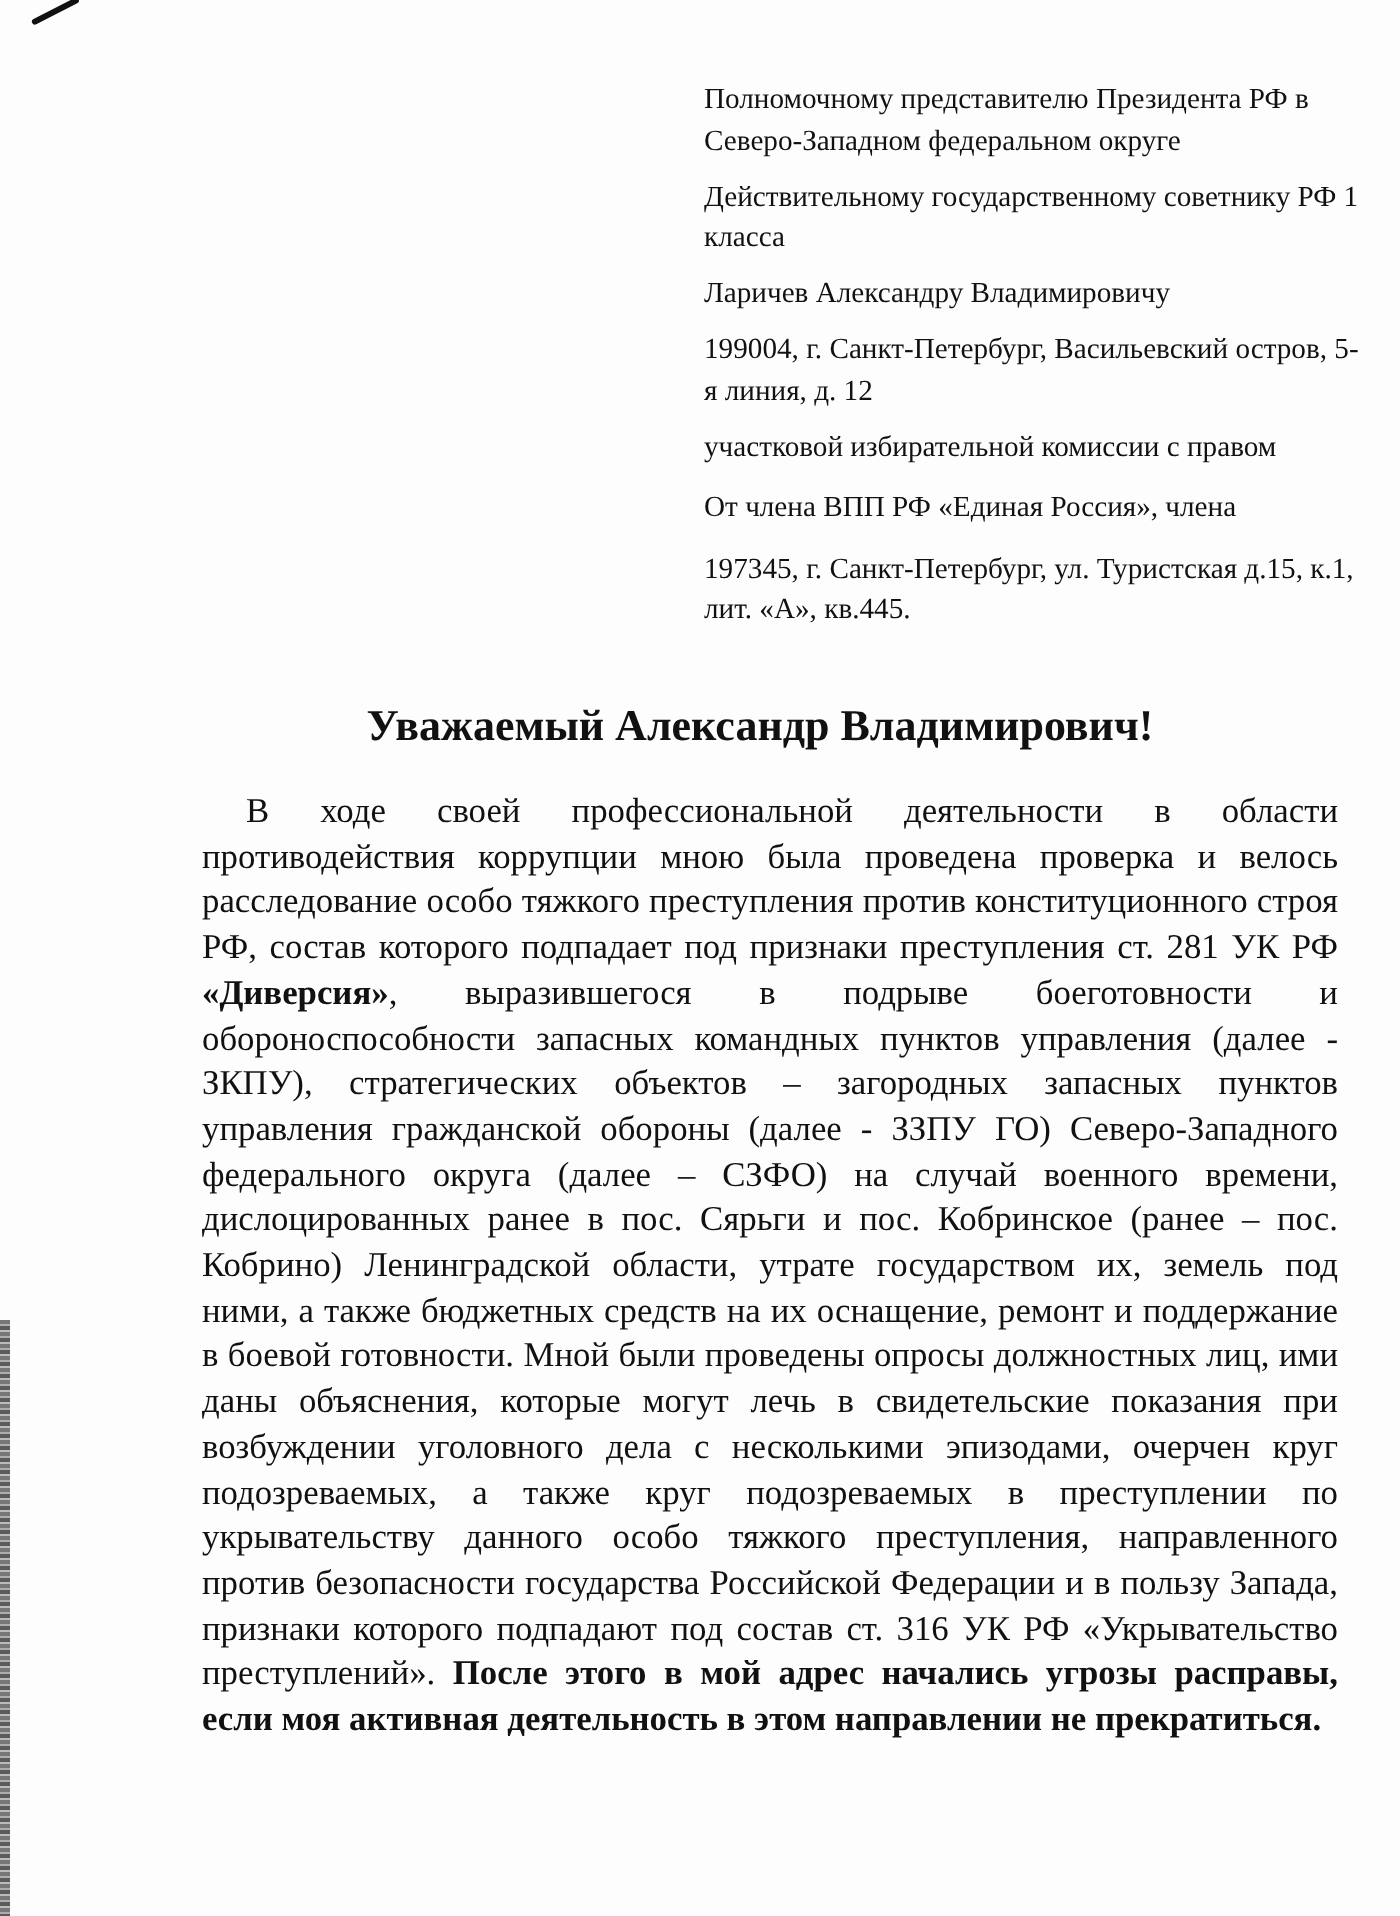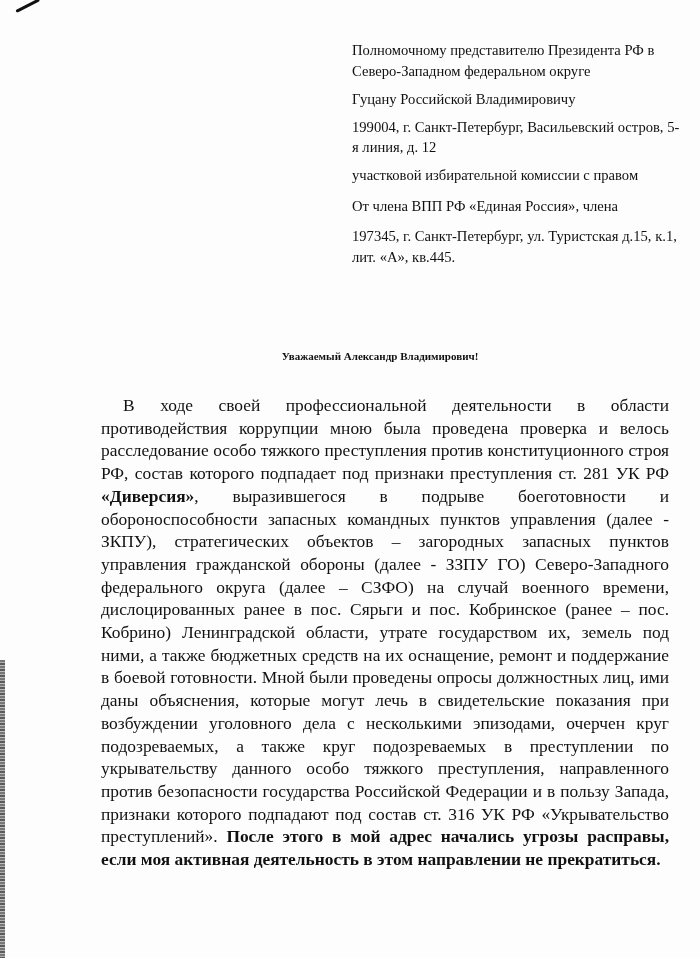--- a/index.html
+++ b/index.html
@@ -4,35 +4,36 @@
 <style>
   html, body { margin: 0; padding: 0; background: #ffffff; }
   body { width: 700px; height: 958px; position: relative; overflow: hidden; font-family: "Liberation Serif", serif; color: #111; }
   .page { position: absolute; left: 0; top: 0; width: 700px; height: 958px; background: #fdfdfd; }
   .corner-mark { position: absolute; left: 16px; top: 2px; width: 26px; height: 2.5px; background: #111; transform: rotate(-27deg); transform-origin: left center; top: 10px; border-radius: 2px; }
   .scan-edge { position: absolute; left: 0; top: 660px; width: 5px; height: 298px;
     background: repeating-linear-gradient(180deg, #555 0 2px, #999 2px 3px, #333 3px 5px, #aaa 5px 6px); opacity: .8; }
   .addressee { position: absolute; left: 352px; top: 40px; width: 330px; font-size: 14.6px; line-height: 20.5px; }
   .addressee p { margin: 0 0 7.5px 0; }
   .addressee p.gap-lg { margin-bottom: 10px; }
-  .salutation { position: absolute; left: 0; width: 700px; top: 350px; text-align: center; font-weight: bold; font-size: 11px; padding-left: 60px; box-sizing: border-box; }
+  .salutation { position: absolute; left: 0; width: 700px; top: 350px; text-align: center; font-weight: bold; font-size: 22px; padding-left: 60px; box-sizing: border-box; }
   .body-text { position: absolute; left: 101px; top: 394px; width: 568px; font-size: 17.4px; line-height: 22.7px; text-align: justify; }
   .body-text p { margin: 0 0 14px 0; text-indent: 22px; }
   .b { font-weight: bold; }
 </style>
 </head>
 <body>
 
 <div class="page">
   <div class="corner-mark"></div>
   <div class="scan-edge"></div>
 
   <div class="addressee">
     <p>Полномочному представителю Президента РФ в Северо-Западном федеральном округе</p>
-    <p>Гуцану Российской Владимировичу</p>
+    <p>Действительному государственному советнику РФ 1 класса</p>
+    <p>Ларичев Александру Владимировичу</p>
     <p>199004, г. Санкт-Петербург, Васильевский остров, 5-я линия, д. 12</p>
     <p class="gap-lg">участковой избирательной комиссии с правом</p>
     <p class="gap-lg">От члена ВПП РФ «Единая Россия», члена</p>
     <p>197345, г. Санкт-Петербург, ул. Туристская д.15, к.1, лит. «А», кв.445.</p>
   </div>
 
   <div class="salutation">Уважаемый Александр Владимирович!</div>
 
   <div class="body-text">
     <p><span>В ходе своей профессиональной деятельности в области противодействия коррупции мною была проведена проверка и велось расследование особо тяжкого преступления против конституционного строя РФ, состав которого подпадает под признаки преступления ст. 281 УК РФ </span><span class="b">«Диверсия»</span><span>, выразившегося в подрыве боеготовности и обороноспособности запасных командных пунктов управления (далее - ЗКПУ), стратегических объектов – загородных запасных пунктов управления гражданской обороны (далее - ЗЗПУ ГО) Северо-Западного федерального округа (далее – СЗФО) на случай военного времени, дислоцированных ранее в пос. Сярьги и пос. Кобринское (ранее – пос. Кобрино) Ленинградской области, утрате государством их, земель под ними, а также бюджетных средств на их оснащение, ремонт и поддержание в боевой готовности. Мной были проведены опросы должностных лиц, ими даны объяснения, которые могут лечь в свидетельские показания при возбуждении уголовного дела с несколькими эпизодами, очерчен круг подозреваемых, а также круг подозреваемых в преступлении по укрывательству данного особо тяжкого преступления, направленного против безопасности государства Российской Федерации и в пользу Запада, признаки которого подпадают под состав ст. 316 УК РФ «Укрывательство преступлений». </span><span class="b">После этого в мой адрес начались угрозы расправы, если моя активная деятельность в этом направлении не прекратиться.</span></p>

